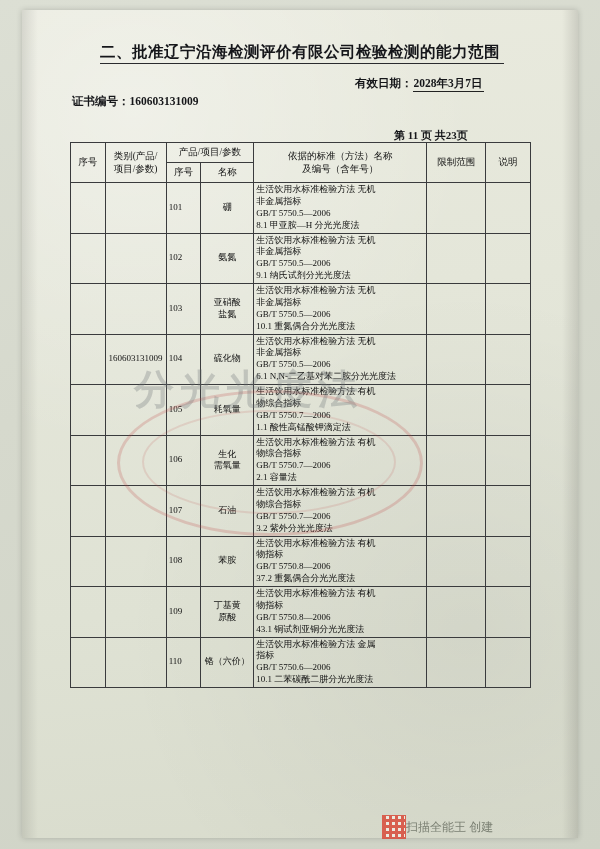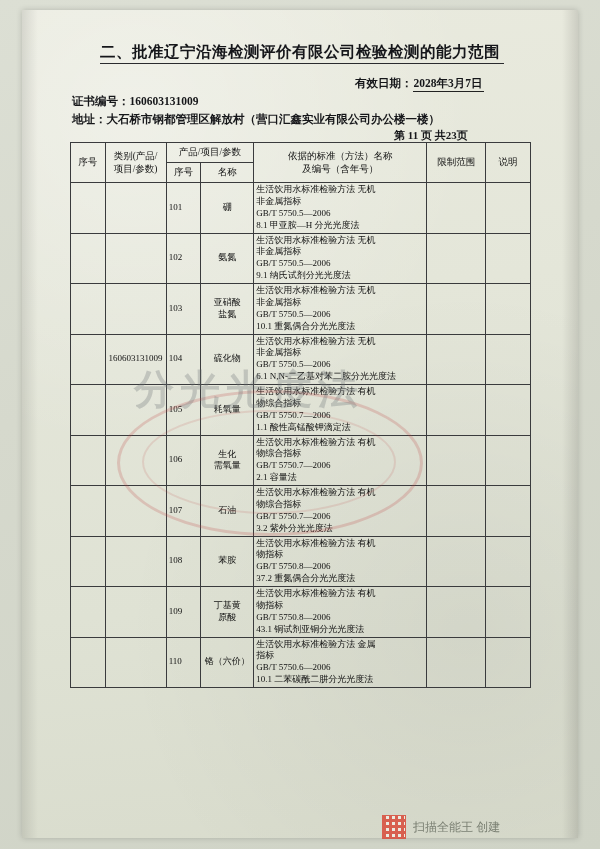--- a/index.html
+++ b/index.html
@@ -152,21 +152,20 @@
     border: 2px solid rgba(190, 70, 70, 0.14);
     pointer-events: none;
   }
   
   #footer {
     position: absolute;
     left: 360px;
     top: 805px;
     display: flex;
     align-items: center;
-    gap: 7px;
   }
   #qr {
     width: 22px;
     height: 22px;
     background:
       linear-gradient(90deg, #d94b3a 50%, transparent 50%),
       linear-gradient(0deg, #d94b3a 50%, transparent 50%);
     background-size: 6px 6px, 6px 6px;
     background-color: #efefe6;
     border: 1px solid #d94b3a;
@@ -197,23 +196,20 @@
     <div class="edge-shadow" id="edge-right"></div>
 
     <div id="doc-title">二、批准辽宁沿海检测评价有限公司检验检测的能力范围</div>
     <div id="title-underline"></div>
 
     <div class="meta-line" id="meta-valid">
       <span class="meta-label">有效日期：</span><span class="meta-val meta-underline">2028年3月7日</span>
     </div>
     <div class="meta-line" id="meta-cert">
       <span class="meta-label">证书编号：</span><span class="meta-val">160603131009</span>
-    </div>
-    <div class="meta-line" id="meta-addr">
-      <span class="meta-label">地址：</span><span class="meta-val">大石桥市钢都管理区解放村（营口汇鑫实业有限公司办公楼一楼）</span>
     </div>
     <div id="page-num">第 11 页 共23页</div>
 
     <table class="main">
       <colgroup>
         <col class="c-seq">
           <col class="c-cat">
           <col class="c-pno">
           <col class="c-pname">
           <col class="c-std">

